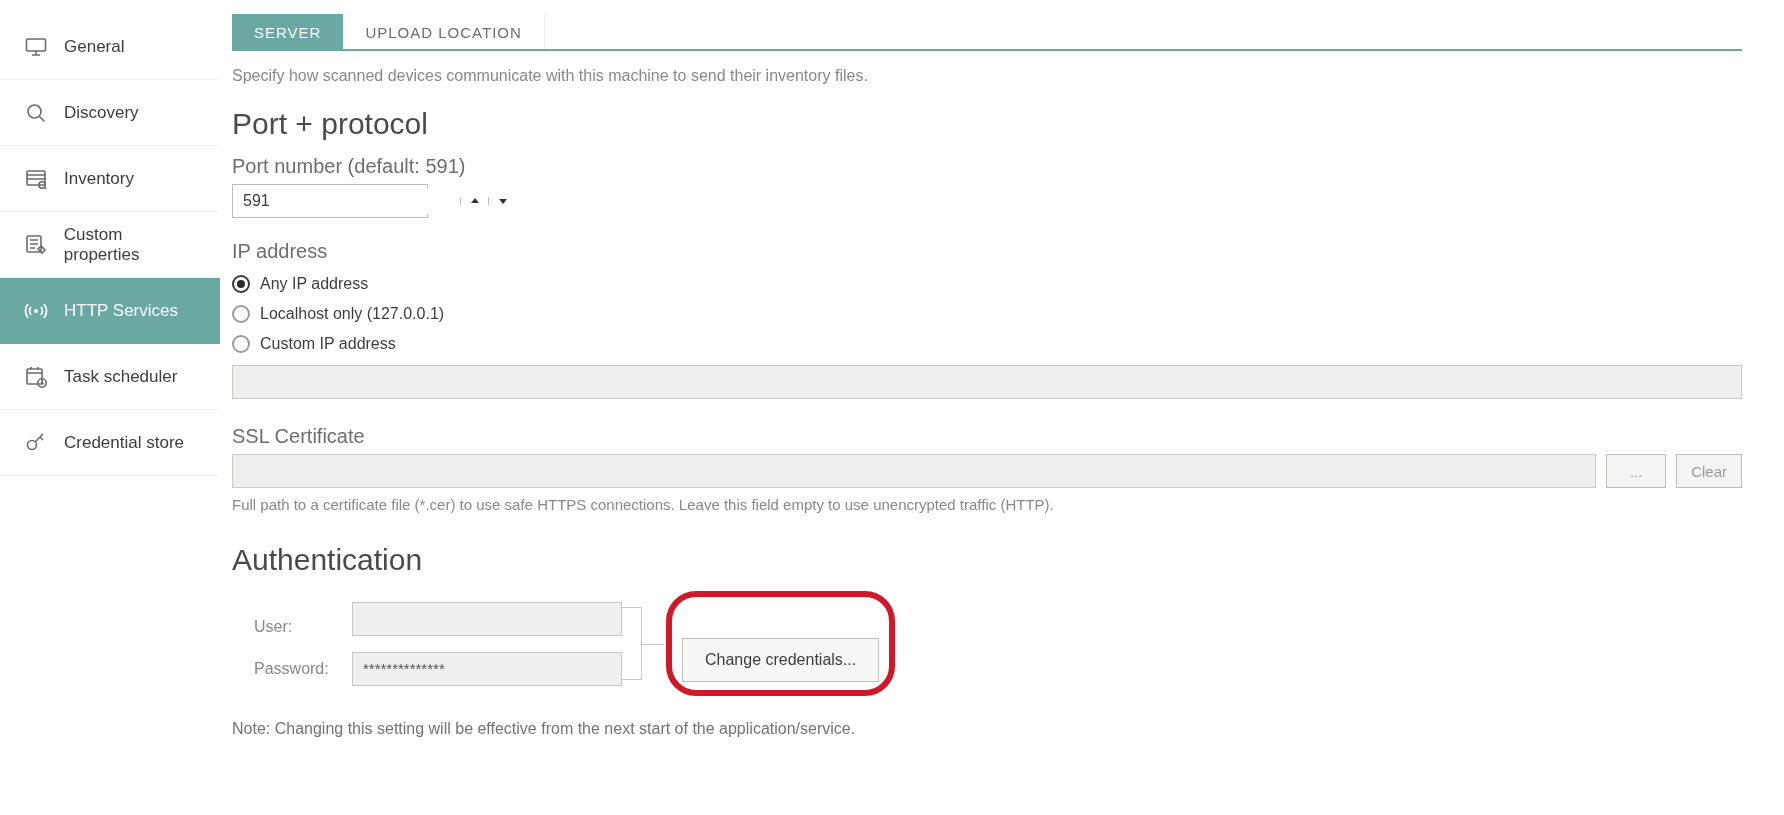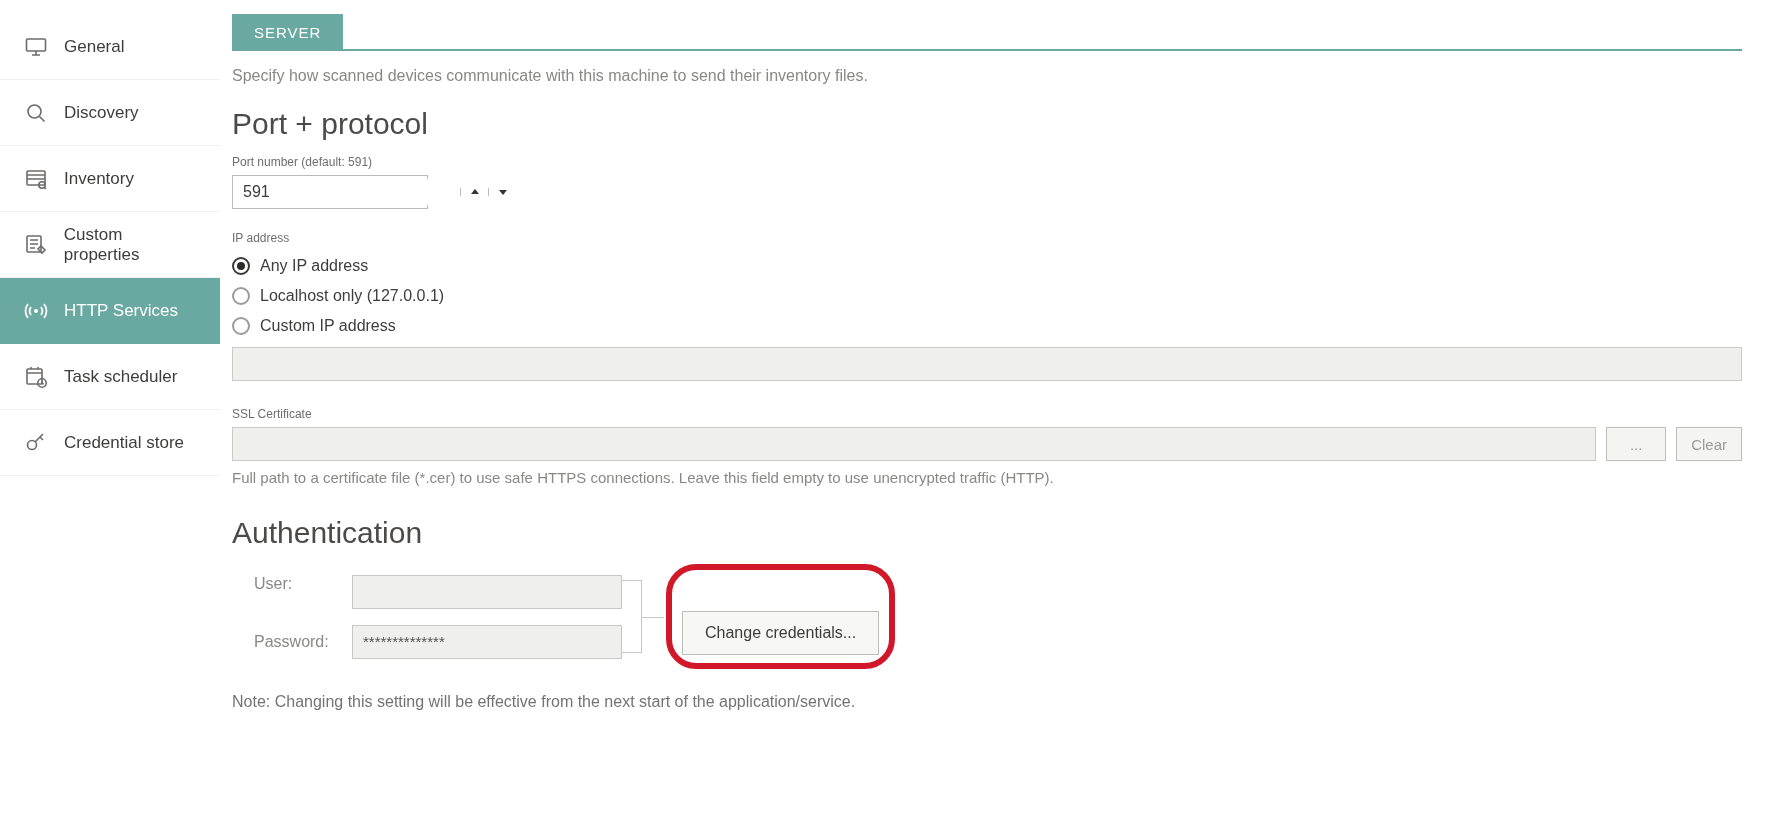--- a/index.html
+++ b/index.html
@@ -74,21 +74,21 @@
     color: #ffffff;
   }
   .tab.inactive { border-right: 1px solid #ececea; }
   .desc-line { color: var(--muted); margin-bottom: 22px; font-size: 16px; }
   h2.section {
     font-weight: 300;
     font-size: 30px;
     color: var(--heading);
     margin: 8px 0 14px 0;
   }
-  .field-label { color: var(--muted2); font-size: 12px; margin-bottom: 6px; }
+  .field-label { color: var(--muted2); font-size: 20px; margin-bottom: 6px; }
 
   
   .spinner {
     display: inline-flex;
     border: 1px solid #bcbcba;
     height: 34px;
     width: 196px;
     align-items: center;
   }
   .spinner input {
@@ -238,20 +238,21 @@
             <path d="M11 11l8-8M16 6l3 3"></path>
           </svg>
       </span>
       <span class="nav-label">Credential store</span>
     </div>
   </nav>
 
   <main class="content">
     <div class="tabs">
       <div class="tab active">SERVER</div>
+      <div class="tab inactive">UPLOAD LOCATION</div>
     </div>
 
     <div class="desc-line">Specify how scanned devices communicate with this machine to send their inventory files.</div>
 
     <h2 class="section">Port + protocol</h2>
 
     <div class="field-label">Port number (default: 591)</div>
     <div class="spinner">
       <input type="text" value="591" style="">
       <div class="btns">
@@ -293,21 +294,21 @@
       <button class="btn-std">...</button>
       <button class="btn-std">Clear</button>
     </div>
     <div class="hint">Full path to a certificate file (*.cer) to use safe HTTPS connections. Leave this field empty to use unencrypted traffic (HTTP).</div>
 
     <h2 class="section" style="margin-top:30px;">Authentication</h2>
 
 
     <div style="display:flex; align-items:center; margin-top:12px;">
       <div>
-        <div style="display:flex; align-items:flex-start; margin-bottom:16px;">
+        <div style="display:flex; align-items:flex-end; margin-bottom:16px;">
           <span class="albl" style="color:var(--muted); font-size:16px; padding-left:22px; width:120px; display:inline-block;">User:</span>
           <input class="auth-input" type="text" disabled="" value="" style="">
         </div>
         <div style="display:flex; align-items:center;">
           <span class="albl" style="color:var(--muted); font-size:16px; padding-left:22px; width:120px; display:inline-block;">Password:</span>
           <input class="auth-input" type="text" disabled="" value="**************" style="">
         </div>
       </div>
       <div style="position:relative; width:44px; align-self:stretch;">
         <div style="position:absolute; left:0; top:16px; bottom:16px; width:20px; border-top:1px solid #c7c7c5; border-bottom:1px solid #c7c7c5; border-right:1px solid #c7c7c5;"></div>

